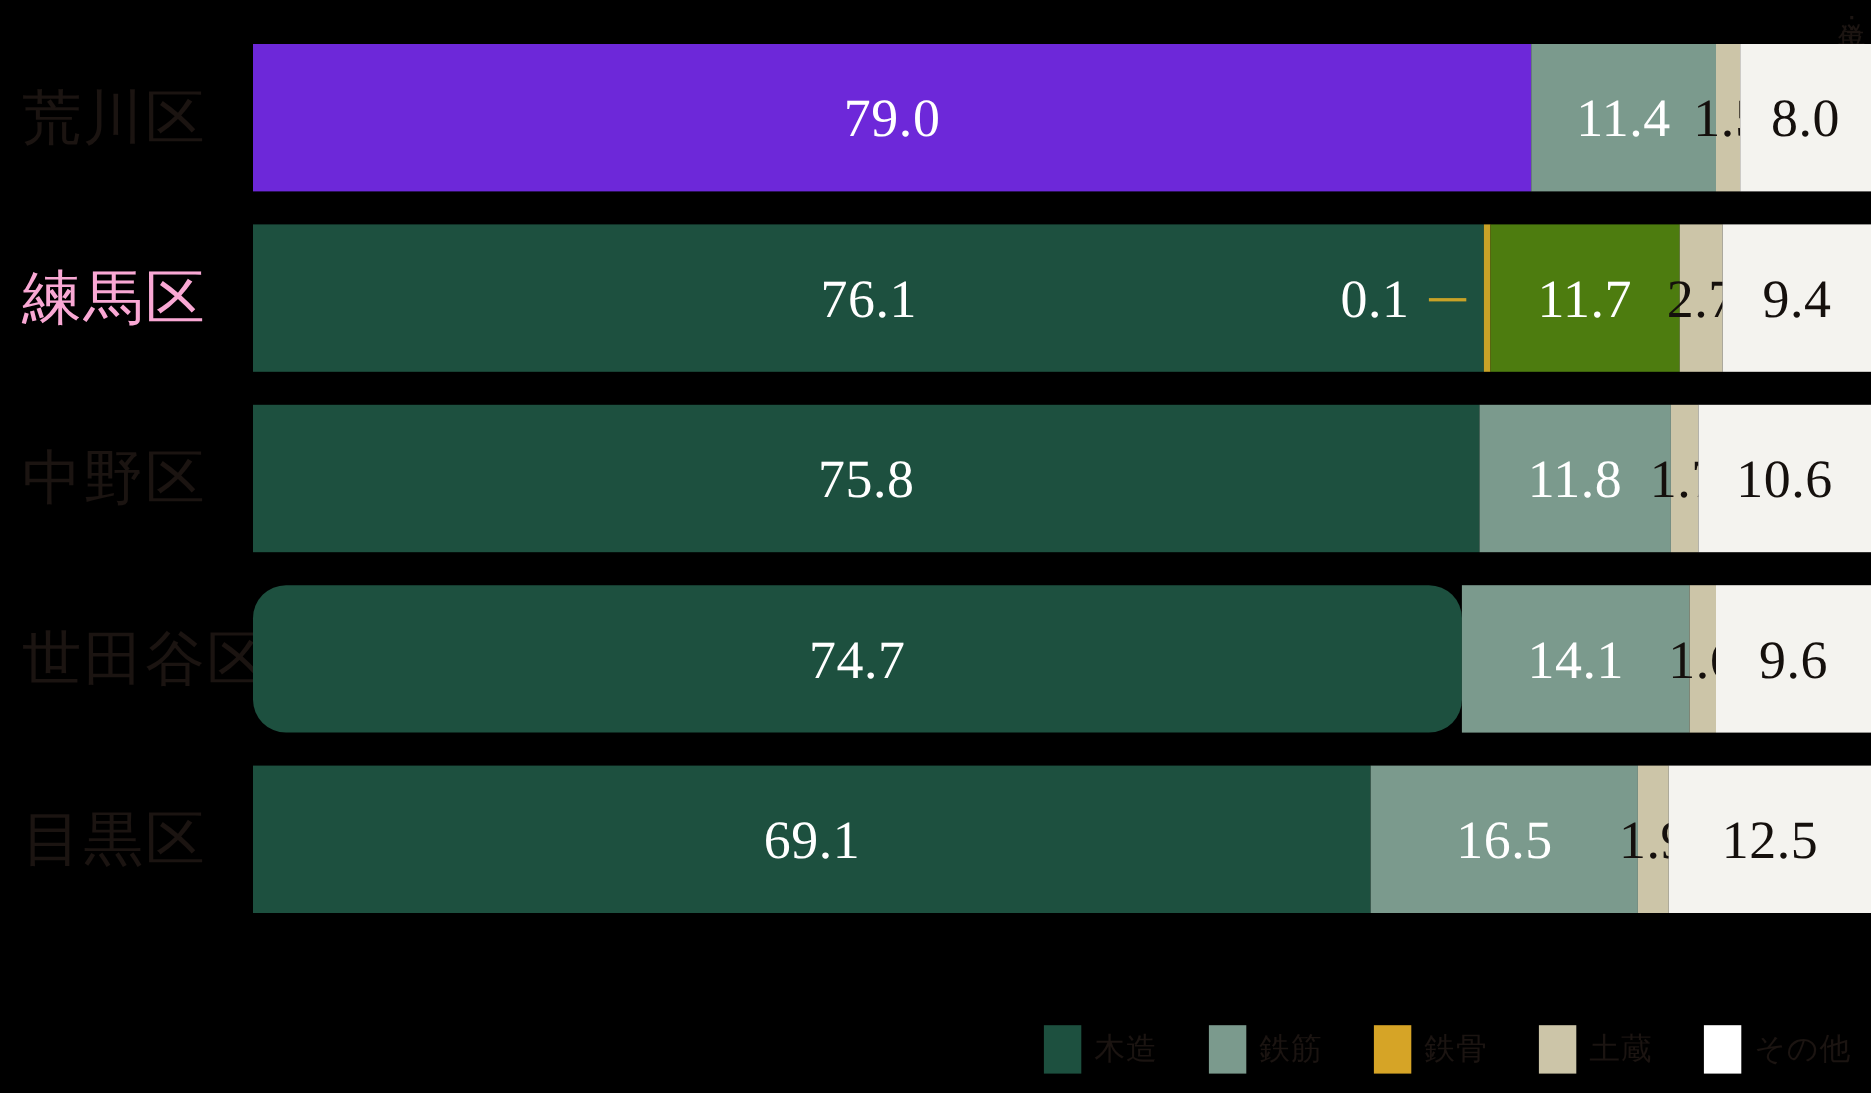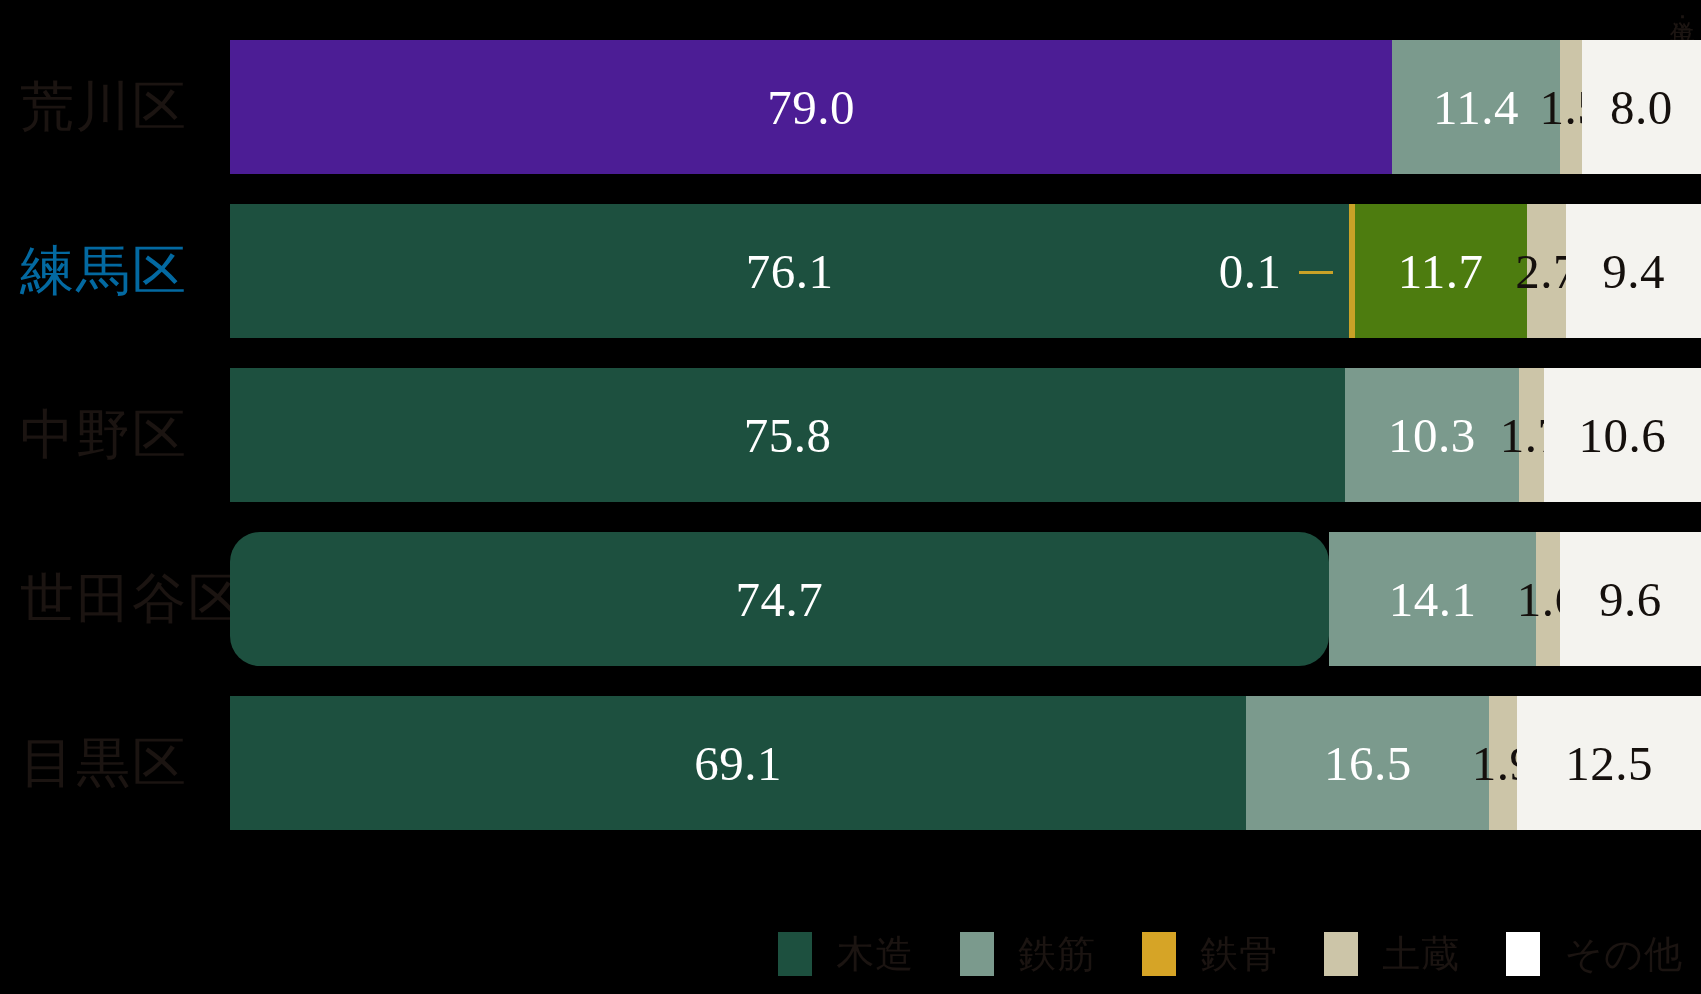--- a/index.html
+++ b/index.html
@@ -53,21 +53,21 @@
     height: 134px;
     display: flex;
     align-items: center;
     justify-content: flex-start;
     padding-left: 4px;
     font-size: 54px;
     letter-spacing: 2px;
     color: #1b1411;
     white-space: nowrap;
   }
-  .row-label.accent { color: #0369a1; }
+  .row-label.accent { color: #f9a8d4; }
 
   .bar {
     position: absolute;
     left: 230px;
     top: 0;
     right: 0;
     height: 134px;
     display: flex;
   }
   .seg {
@@ -122,39 +122,39 @@
     align-items: center;
     margin-left: 46px;
   }
   .legend-swatch {
     width: 34px;
     height: 44px;
     display: inline-block;
     flex: none;
   }
   .legend-label {
-    margin-left: 24px;
-    font-size: 38px;
+    margin-left: 12px;
+    font-size: 28px;
     color: #1b1411;
     white-space: nowrap;
     letter-spacing: 1px;
   }
 </style>
 </head>
 <body>
 
 <div id="chart-root">
 
   <div class="unit-note">単位：％</div>
 
   <div class="plot" id="plot">
       <div class="row" style="top: 0px;">
         <div class="row-label">荒川区</div>
         <div class="bar">
-          <div class="seg" style="width: 79%; background: #4c1d95;">
+          <div class="seg" style="width: 79%; background: #6d28d9;">
             <span class="val light">79.0</span>
           </div>
           <div class="seg" style="width: 11.4%; background: rgb(123, 154, 141);">
             <span class="val light">11.4</span>
           </div>
           <div class="seg" style="width: 1.5%; background: rgb(204, 197, 168);">
             <span class="val dark">1.5</span>
           </div>
           <div class="seg" style="width: 8.1%; background: rgb(244, 243, 239);">
             <span class="val dark">8.0</span>
@@ -182,21 +182,21 @@
           </div>
         </div>
       </div>
       <div class="row" style="top: 328px;">
         <div class="row-label">中野区</div>
         <div class="bar">
           <div class="seg" style="width: 75.8%; background: rgb(29, 80, 63);">
             <span class="val light">75.8</span>
           </div>
           <div class="seg" style="width: 11.8%; background: rgb(123, 154, 141);">
-            <span class="val light">10.3</span>
+            <span class="val light">11.8</span>
           </div>
           <div class="seg" style="width: 1.7%; background: rgb(204, 197, 168);">
             <span class="val dark">1.7</span>
           </div>
           <div class="seg" style="width: 10.7%; background: rgb(244, 243, 239);">
             <span class="val dark">10.6</span>
           </div>
         </div>
       </div>
       <div class="row" style="top: 492px;">

